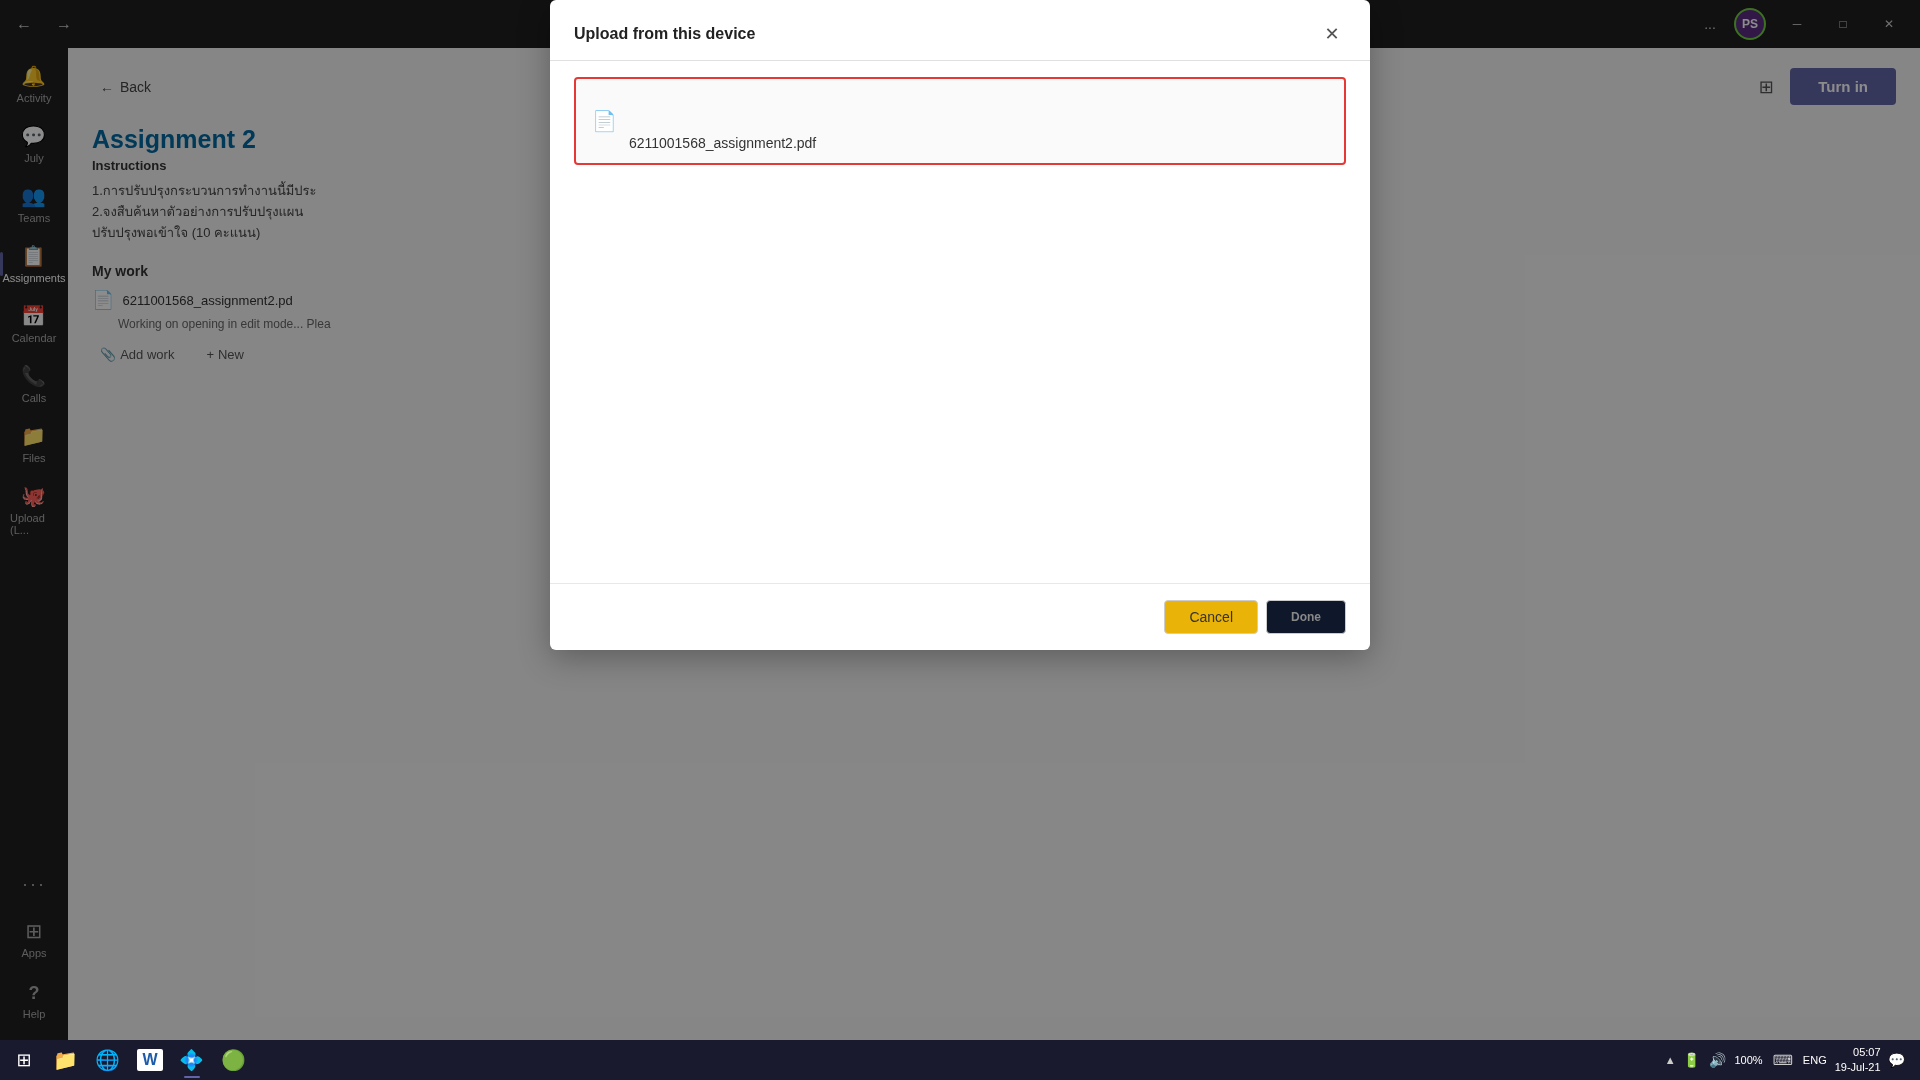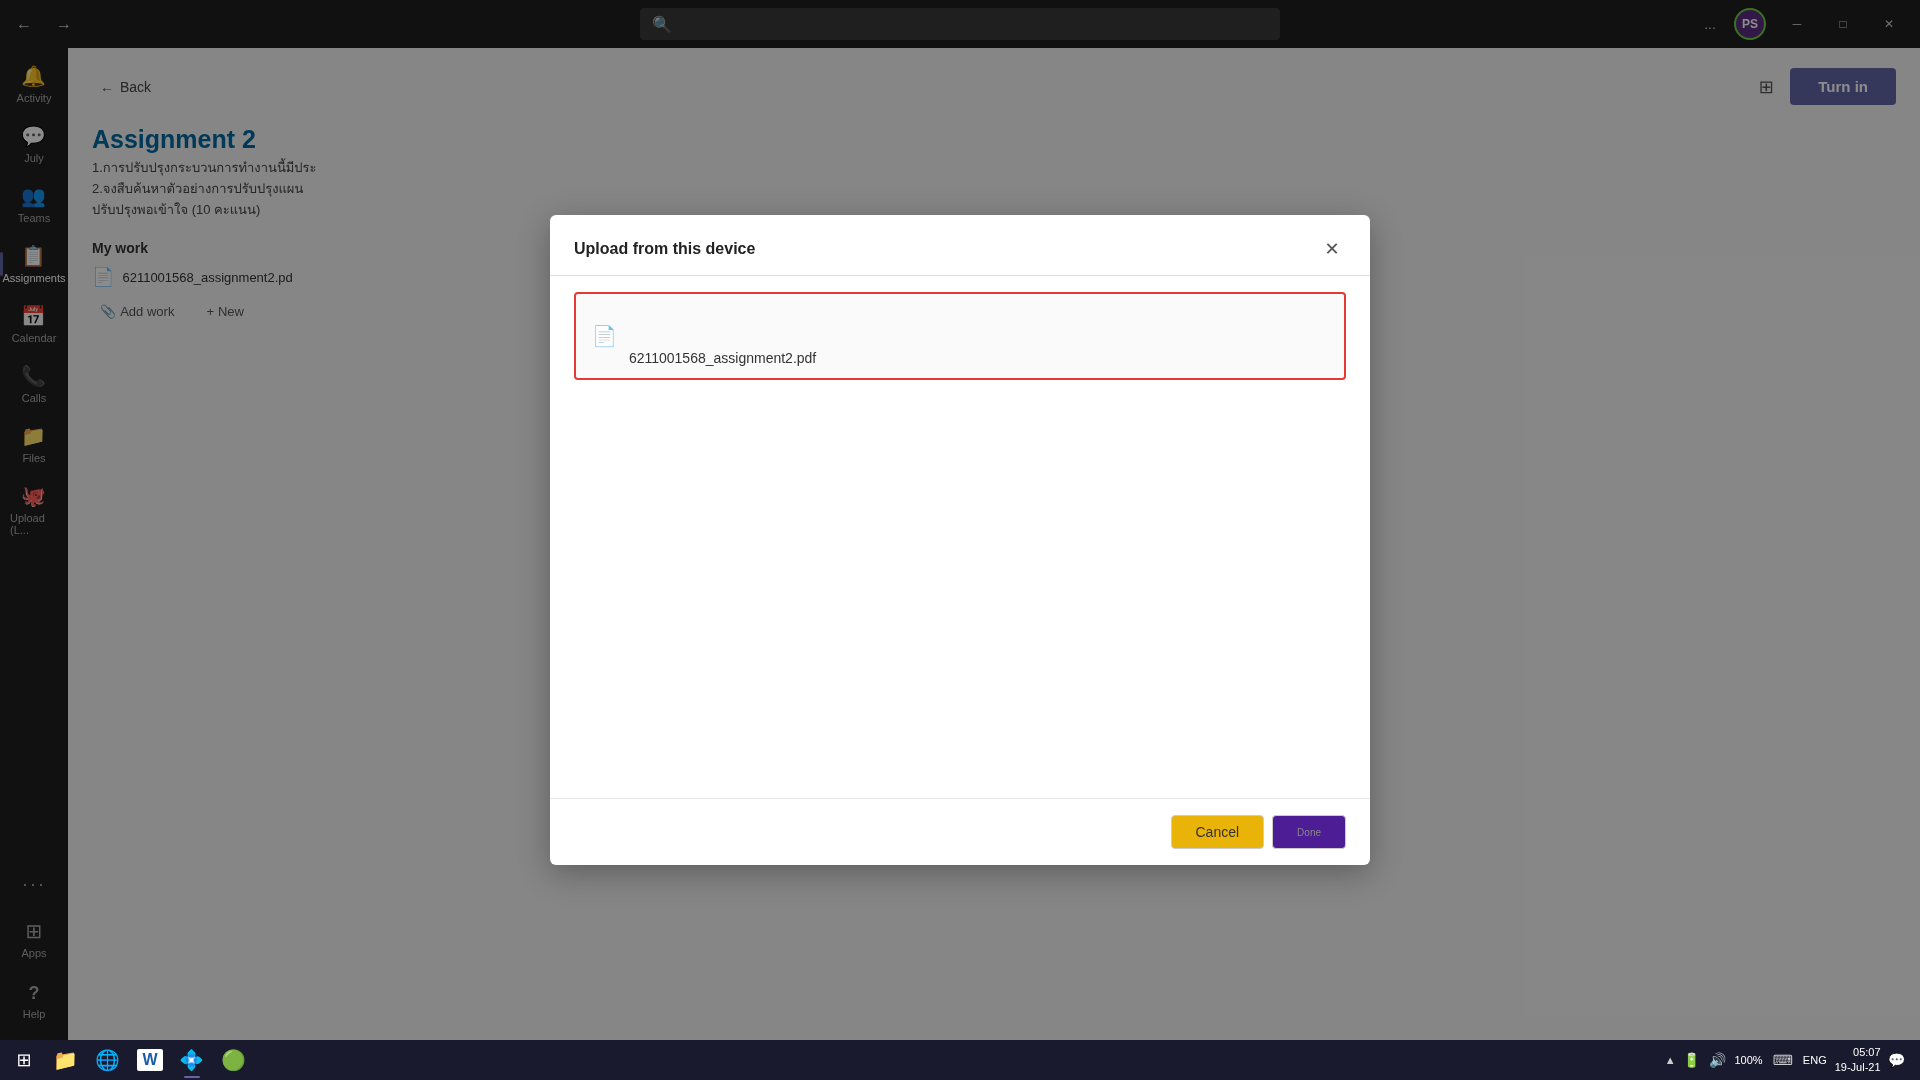--- a/index.html
+++ b/index.html
@@ -268,21 +268,21 @@
       border-radius: 4px;
     }
 
     
     .overlay {
       position: absolute;
       top: 0; left: 0; right: 0; bottom: 0;
       background: rgba(0,0,0,0.45);
       z-index: 20;
       display: flex;
-      align-items: center;
+      align-items: flex-start;
       justify-content: center;
     }
 
     
     .dialog {
       background: white;
       border-radius: 6px;
       width: 820px;
       min-height: 650px;
       display: flex;
@@ -341,24 +341,25 @@
       border-radius: 4px;
       background: #eab308;
       font-size: 14px;
       color: #333;
       cursor: pointer;
     }
     .btn-done {
       padding: 8px 24px;
       border: 1px solid #ccc;
       border-radius: 4px;
-      background: #4c1d95;
-      font-size: 10px;
+      background: #0f172a;
+      font-size: 12px;
       color: #888;
       cursor: pointer;
+      font-weight: bold;
     }
 
     
     .taskbar {
       position: absolute;
       bottom: 0; left: 0; right: 0;
       height: 40px;
       background: #1a1a2e;
       display: flex;
       align-items: center;
@@ -499,31 +500,33 @@
         <span>Back</span>
       </button>
       <div class="top-bar-icons">
         <button class="icon-btn">⊞</button>
         <button class="turn-in-btn">Turn in</button>
       </div>
     </div>
 
     <div class="assignment-title">Assignment 2</div>
 
+    <div class="section-label">Instructions</div>
     <div class="instructions-text">
       1.การปรับปรุงกระบวนการทำงานนี้มีประ<br>
       2.จงสืบค้นหาตัวอย่างการปรับปรุงแผน<br>
       ปรับปรุงพอเข้าใจ (10 คะแนน)
     </div>
 
     <div class="my-work-label">My work</div>
     <div class="file-item">
       <span class="file-icon">📄</span>
       <span class="file-name">6211001568_assignment2.pd</span>
     </div>
+    <div class="file-status">Working on opening in edit mode... Plea</div>
 
     <div class="work-actions">
       <button class="work-action-btn">
         <span>📎</span>
         <span>Add work</span>
       </button>
       <button class="work-action-btn">
         <span>+</span>
         <span>New</span>
       </button>

